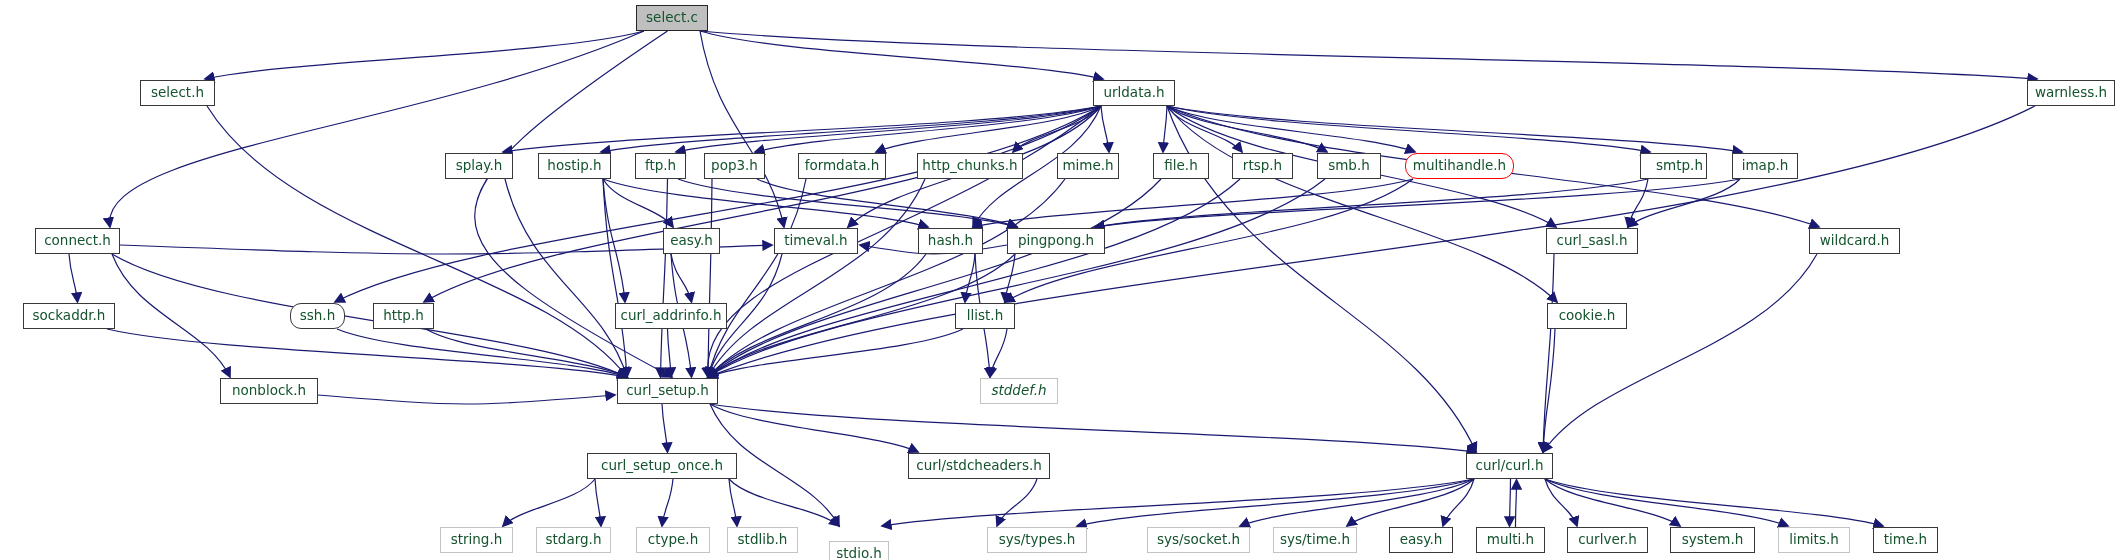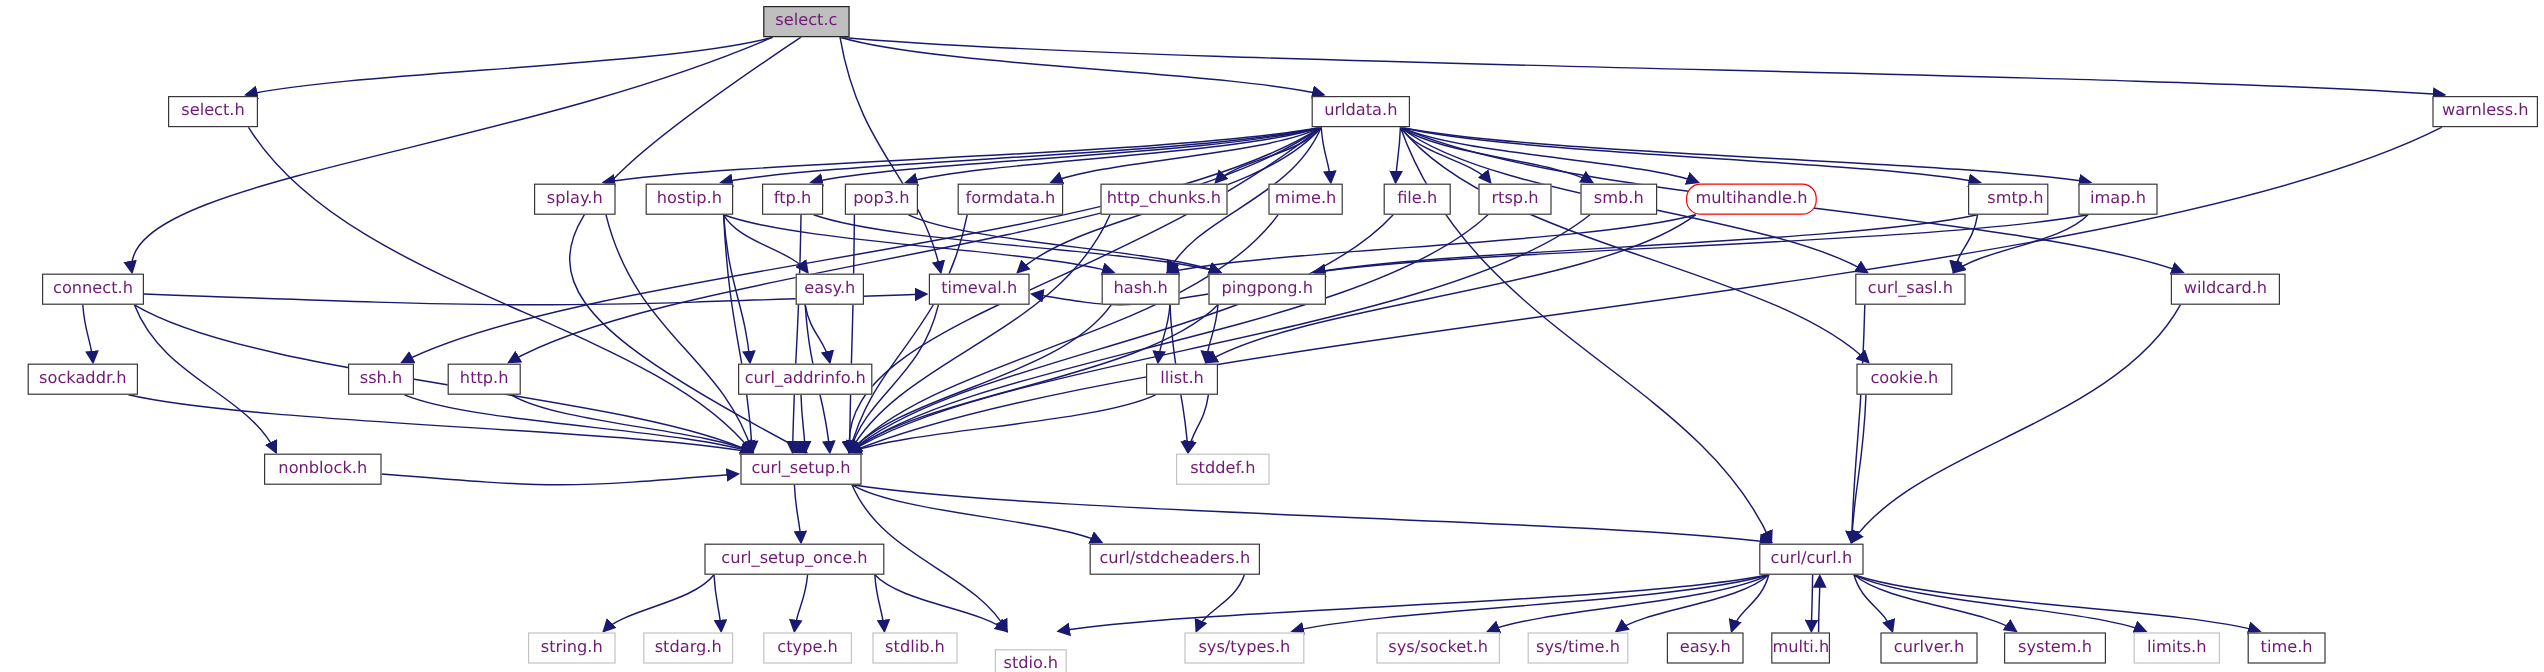--- a/index.html
+++ b/index.html
@@ -1,20 +1,20 @@
 <!DOCTYPE html>
 <html><head>
 <meta charset="utf-8">
 <style>
   html,body{margin:0;padding:0;background:#ffffff;}
   #canvas{position:relative;width:2120px;height:560px;overflow:hidden;background:#ffffff;
           font-family:"DejaVu Sans", "Liberation Sans", sans-serif;}
   #edges{position:absolute;left:0;top:0;z-index:0;}
   .node{position:absolute;box-sizing:border-box;height:26px;background:#ffffff;
-        border:1.5px solid #383838;color:#701a75;font-size:13.5px;line-height:23px;
+        border:1.5px solid #383838;color:#14532d;font-size:13.5px;line-height:23px;
         text-align:center;white-space:nowrap;overflow:hidden;z-index:1;cursor:pointer;}
   .node.root{background:#bfbfbf;border-color:#252525;cursor:default;}
   .node.external{border:1px solid #c3c3c3;cursor:default;}
   .node.highlight{border-color:#ff0000;border-radius:12px;}
   .edge{fill:none;stroke-width:1.2px;}
 </style>
 </head>
 <body>
 
 <div id="canvas">
@@ -141,39 +141,39 @@
       <div class="node internal" style="left: 1640px; top: 153px; width: 67px; padding-left: 12px;">smtp.h</div>
       <div class="node internal" style="left: 1732px; top: 153px; width: 66px;">imap.h</div>
       <div class="node internal" style="left: 35px; top: 228px; width: 85px;">connect.h</div>
       <div class="node internal" style="left: 663px; top: 228px; width: 57px;">easy.h</div>
       <div class="node internal" style="left: 774px; top: 228px; width: 84px;">timeval.h</div>
       <div class="node internal" style="left: 918px; top: 228px; width: 65px;">hash.h</div>
       <div class="node internal" style="left: 1007px; top: 228px; width: 98px;">pingpong.h</div>
       <div class="node internal" style="left: 1546px; top: 228px; width: 92px;">curl_sasl.h</div>
       <div class="node internal" style="left: 1809px; top: 228px; width: 91px;">wildcard.h</div>
       <div class="node internal" style="left: 23px; top: 303px; width: 92px;">sockaddr.h</div>
-      <div class="node internal" style="left: 290px; top: 303px; width: 55px;">ssh.h</div>
+      <div class="node internal" style="left: 290px; top: 303px; width: 55px; border-radius: 11px;">ssh.h</div>
       <div class="node internal" style="left: 373px; top: 303px; width: 61px;">http.h</div>
       <div class="node internal" style="left: 615px; top: 303px; width: 112px;">curl_addrinfo.h</div>
       <div class="node internal" style="left: 955px; top: 303px; width: 60px;">llist.h</div>
       <div class="node internal" style="left: 1547px; top: 303px; width: 80px;">cookie.h</div>
       <div class="node internal" style="left: 220px; top: 378px; width: 98px;">nonblock.h</div>
       <div class="node internal" style="left: 617px; top: 378px; width: 101px;">curl_setup.h</div>
-      <div class="node external" style="left: 980px; top: 378px; width: 78px;">stddef.h</div>
+      <div class="node external" style="left: 980px; top: 378px; width: 78px; font-style: italic;">stddef.h</div>
       <div class="node internal" style="left: 587px; top: 453px; width: 150px;">curl_setup_once.h</div>
       <div class="node internal" style="left: 908px; top: 453px; width: 142px;">curl/stdcheaders.h</div>
       <div class="node internal" style="left: 1466px; top: 453px; width: 87px;">curl/curl.h</div>
       <div class="node external" style="left: 440px; top: 527px; width: 73px;">string.h</div>
       <div class="node external" style="left: 536px; top: 527px; width: 75px;">stdarg.h</div>
       <div class="node external" style="left: 636px; top: 527px; width: 74px;">ctype.h</div>
       <div class="node external" style="left: 727px; top: 527px; width: 71px;">stdlib.h</div>
       <div class="node external" style="left: 829px; top: 541px; width: 60px;">stdio.h</div>
       <div class="node external" style="left: 987px; top: 527px; width: 100px;">sys/types.h</div>
       <div class="node external" style="left: 1147px; top: 527px; width: 103px;">sys/socket.h</div>
       <div class="node external" style="left: 1273px; top: 527px; width: 84px;">sys/time.h</div>
       <div class="node internal" style="left: 1389px; top: 527px; width: 64px;">easy.h</div>
-      <div class="node internal" style="left: 1476px; top: 527px; width: 49px;">multi.h</div>
+      <div class="node internal" style="left: 1476px; top: 527px; width: 69px;">multi.h</div>
       <div class="node internal" style="left: 1567px; top: 527px; width: 81px;">curlver.h</div>
       <div class="node internal" style="left: 1670px; top: 527px; width: 85px;">system.h</div>
       <div class="node external" style="left: 1778px; top: 527px; width: 72px;">limits.h</div>
       <div class="node internal" style="left: 1873px; top: 527px; width: 65px;">time.h</div>
     </div>
 </div>
 
 </body></html>

